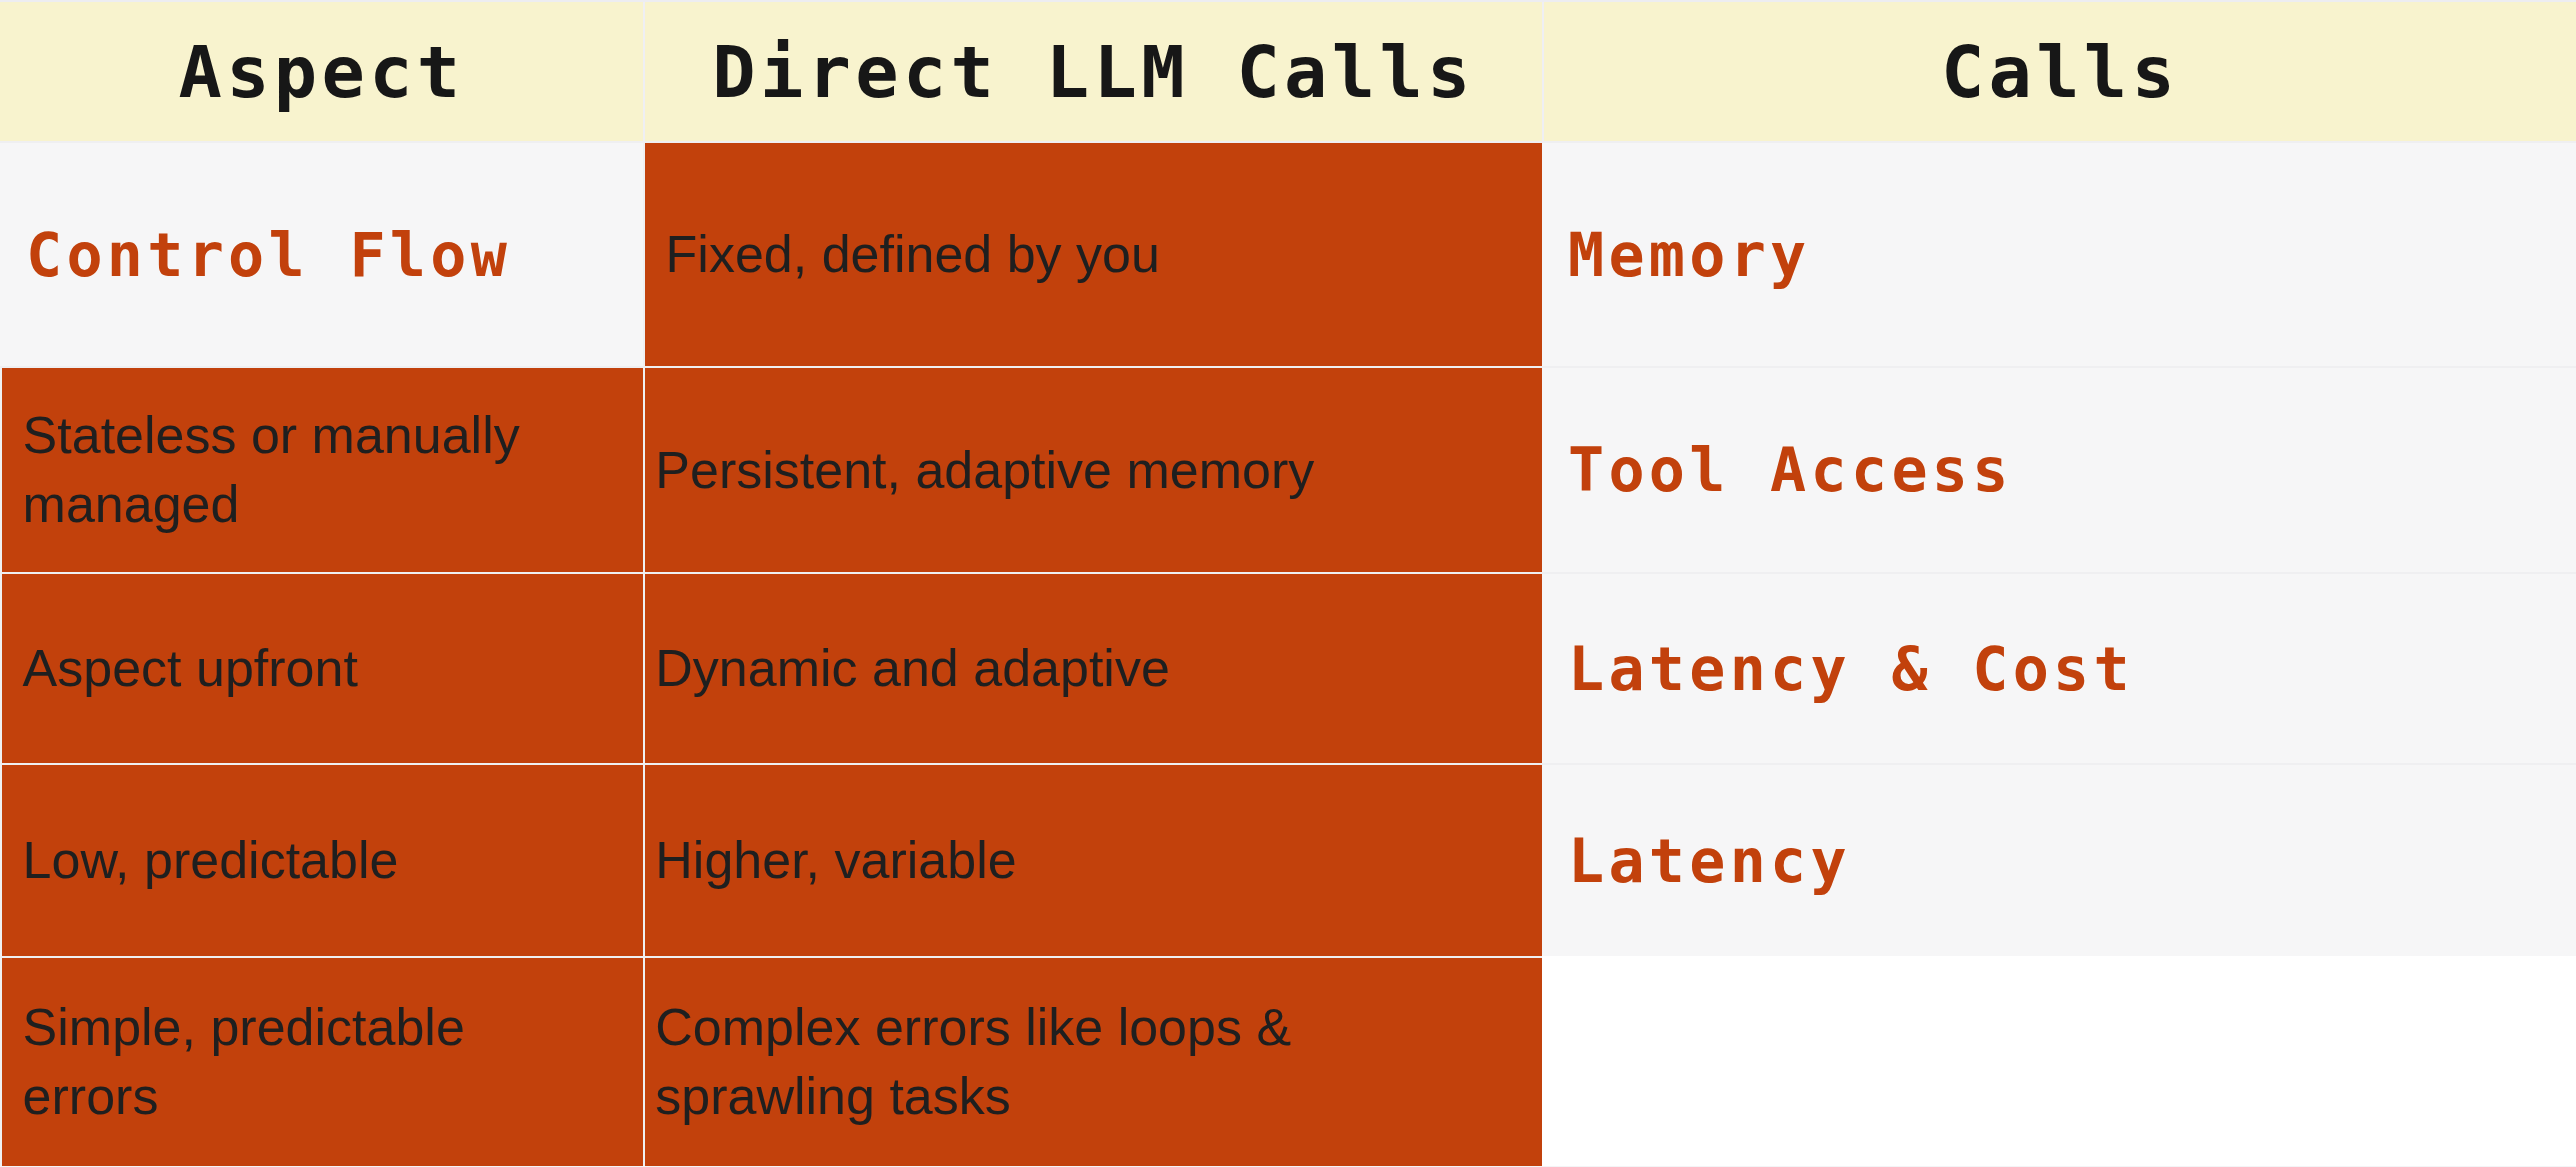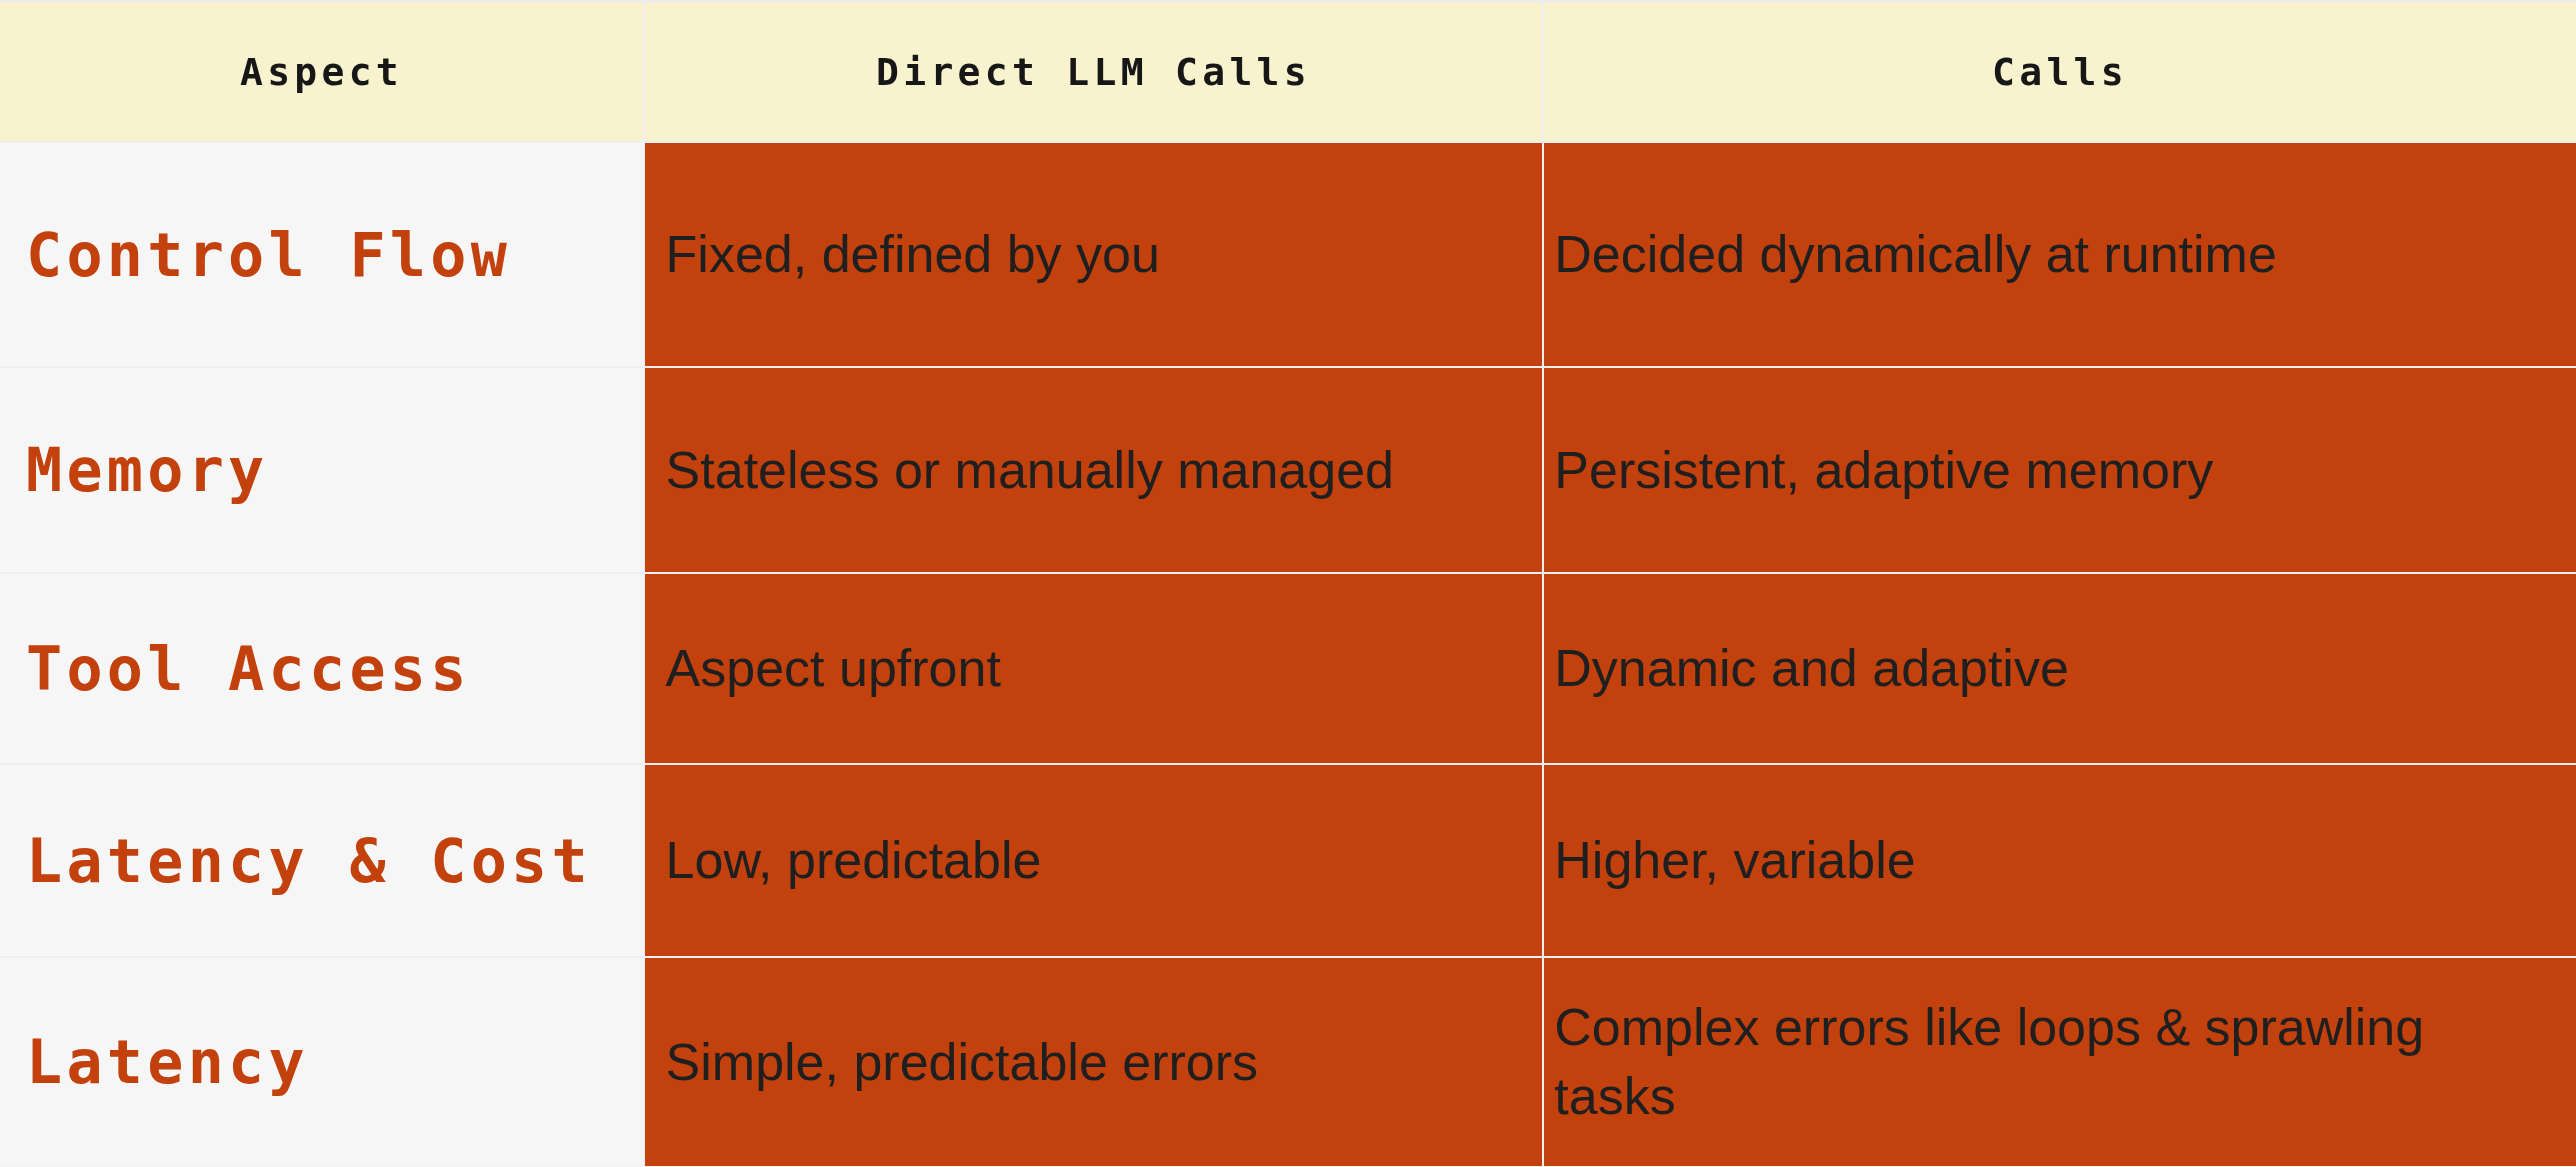--- a/index.html
+++ b/index.html
@@ -25,21 +25,21 @@
     display: flex;
     align-items: center;
     overflow: hidden;
   }
   
   .th {
     background: #F8F3CE;
     justify-content: center;
     font-family: "DejaVu Sans Mono", "Liberation Mono", monospace;
     font-weight: bold;
-    font-size: 38px;
+    font-size: 72px;
     letter-spacing: 4.3px;
     color: #171717;
   }
   .th.c2, .th.c3 { border-left: 2.6px solid #EFEFF3; }
   
   .td { border-top: 2.6px solid #EFEFF1; }
   .aspect-cell {
     background: #F6F6F7;
     font-family: "DejaVu Sans Mono", "Liberation Mono", monospace;
     font-weight: bold;
@@ -80,23 +80,20 @@
   <div class="cell th c3">
     <span>Calls</span>
   </div>
 
   <div class="cell td aspect-cell row1-label row1">
     <span>Control Flow</span>
   </div>
   <div class="cell td value-cell c2 row1">
     <span>Fixed, defined by you</span>
   </div>
-  <div class="cell td value-cell c3 row1">
-    <span>Decided dynamically at runtime</span>
-  </div>
 
   <div class="cell td aspect-cell">
     <span>Memory</span>
   </div>
   <div class="cell td value-cell c2">
     <span>Stateless or manually managed</span>
   </div>
   <div class="cell td value-cell c3">
     <span>Persistent, adaptive memory</span>
   </div>

